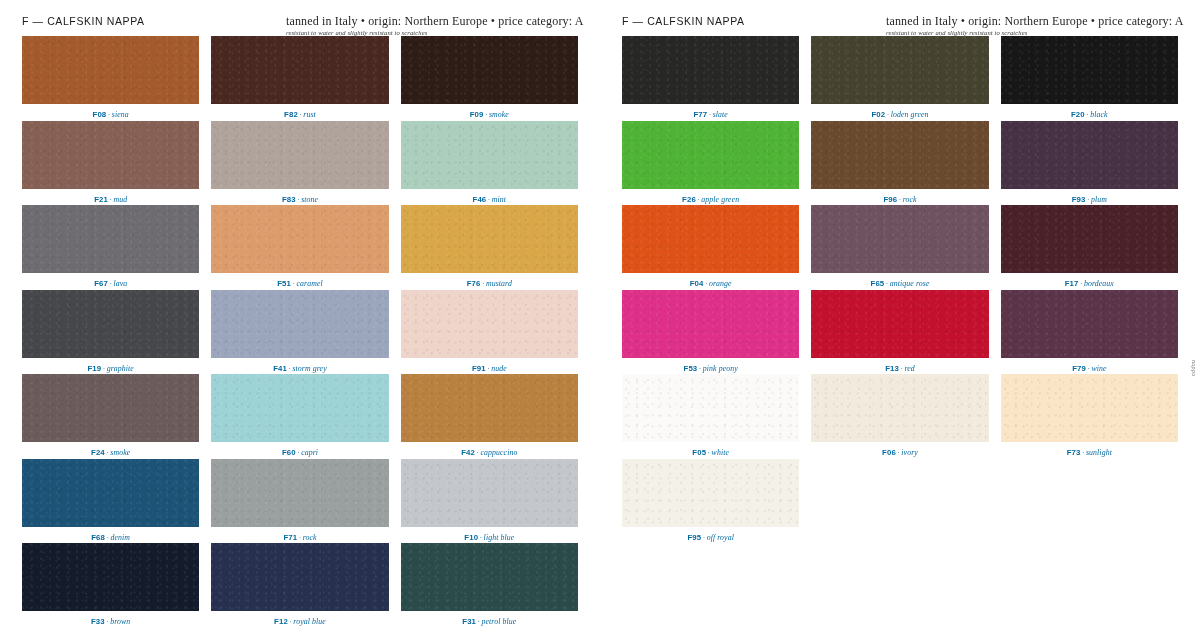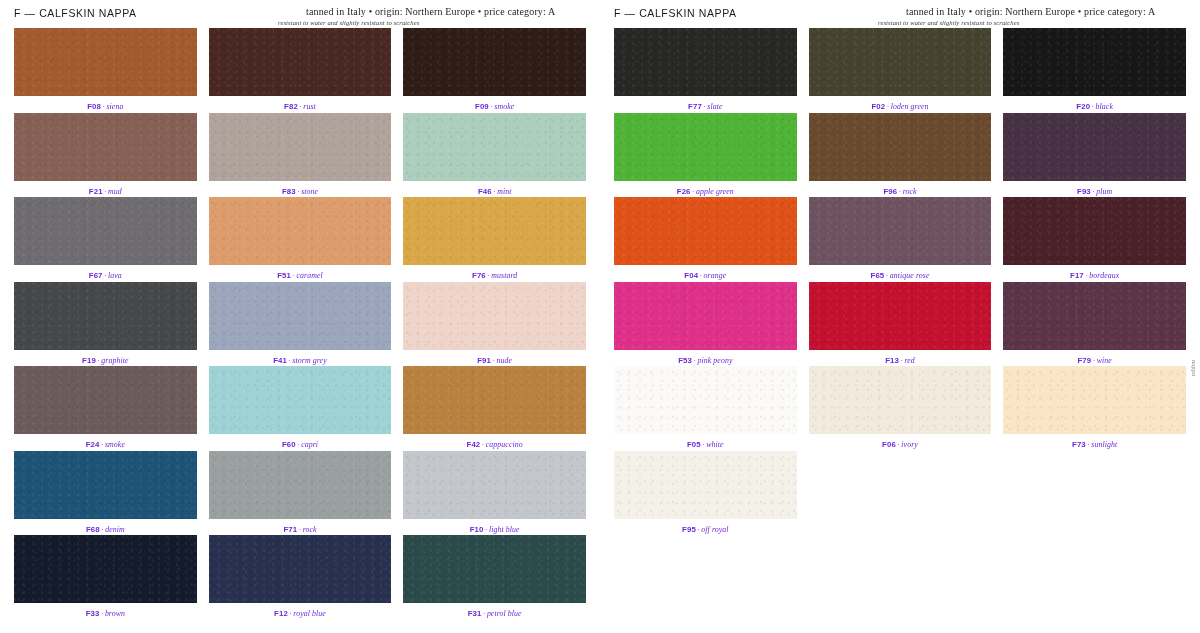--- a/index.html
+++ b/index.html
@@ -12,21 +12,21 @@
     overflow: hidden;
   }
   .spread {
     position: relative;
     width: 1200px; height: 633px;
     display: flex;
   }
   .page {
     position: relative;
     width: 600px; height: 633px;
-    padding: 0;
+    padding: 8px;
   }
   
   .page-head {
     position: relative;
     height: 28px;
     padding: 8px 20px 0 14px;
   }
   .cat-title {
     position: absolute;
     left: 14px; top: 7px;
@@ -36,26 +36,25 @@
     color: #1a1a1a;
     white-space: nowrap;
   }
   .spec-block {
     position: absolute;
     left: 278px; top: 6px;
     text-align: left;
   }
   .spec-line1 {
     font-family: "Liberation Serif", serif;
-    font-size: 10px;
+    font-size: 12px;
     color: #262626;
     letter-spacing: 0.15px;
     white-space: nowrap;
     line-height: 1.25;
-    margin-left: 28px;
   }
   .spec-line2 {
     font-family: "Liberation Serif", serif;
     font-style: italic;
     font-size: 6.6px;
     color: #3a3a3a;
     letter-spacing: 0.1px;
     white-space: nowrap;
     line-height: 1.25;
   }
@@ -94,21 +93,21 @@
       radial-gradient(circle at 84% 76%, rgba(0,0,0,.45) 0 1px, transparent 1.4px),
       radial-gradient(circle at 52% 42%, rgba(255,255,255,.35) 0 1px, transparent 1.4px);
     background-size: 9px 7px, 11px 9px, 13px 8px, 8px 11px, 10px 10px;
     pointer-events: none;
   }
   .caption {
     height: 16.5px;
     line-height: 16.5px;
     text-align: center;
     white-space: nowrap;
-    color: #6d28d9;
+    color: #0369a1;
   }
   .code {
     font-family: "Liberation Sans", sans-serif;
     font-weight: bold;
     font-size: 7.8px;
     letter-spacing: 0.1px;
   }
   .sep {
     font-family: "Liberation Serif", serif;
     font-size: 7.5px;

